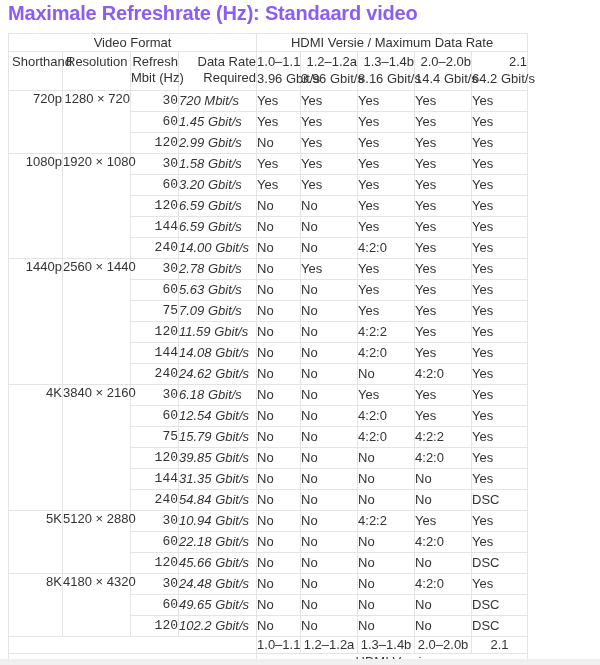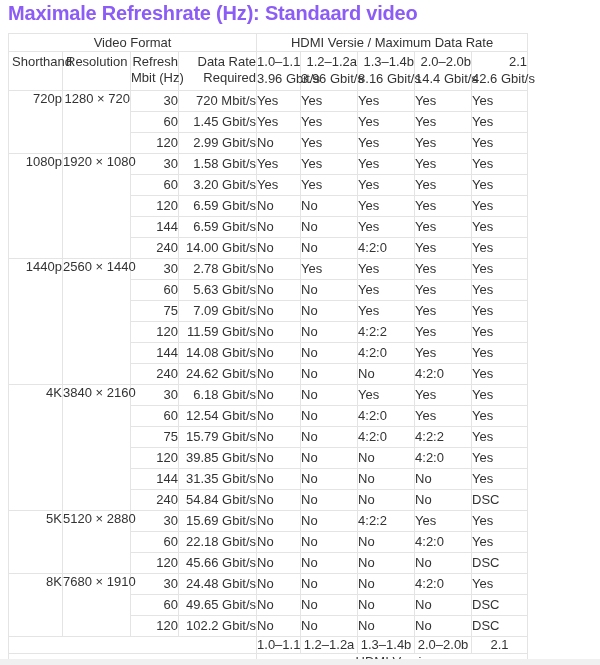--- a/index.html
+++ b/index.html
@@ -45,22 +45,22 @@
   th .hline { display: block; text-align: inherit; line-height: 16px; }
   th .ver-rate { line-height: 18px; }
   
   tbody td { height: 20px; vertical-align: middle; }
   td.cell-shorthand, td.cell-resolution {
     vertical-align: top;
     text-align: right;
     padding-left: 3px;
     line-height: 20px;
   }
-  td.cell-hz   { text-align: right; padding-right: 4px; }
-  td.cell-rate { text-align: right; padding-right: 2px; }
+  td.cell-hz   { text-align: right; padding-right: 4px; font-family: Liberation Mono, monospace; }
+  td.cell-rate { padding-right: 2px; font-style: italic; }
   td.cell-support { text-align: left; padding-left: 3px; }
   
   tfoot td { height: 14px; line-height: 14px; }
   td.foot-version { text-align: center; }
   td.foot-span { text-align: center; }
   .bottom-strip {
     position: absolute;
     left: 0; bottom: 0;
     width: 600px; height: 6px;
     background: #f0f0f0;
@@ -110,21 +110,21 @@
         <th>
           <span class="hline">1.3–1.4b</span>
           <span class="hline ver-rate">8.16 Gbit/s</span>
         </th>
         <th>
           <span class="hline">2.0–2.0b</span>
           <span class="hline ver-rate">14.4 Gbit/s</span>
         </th>
         <th>
           <span class="hline">2.1</span>
-          <span class="hline ver-rate">42.6 Gbit/s</span>
+          <span class="hline ver-rate">64.2 Gbit/s</span>
         </th>
       </tr>
     </thead>
   <tbody>
       <tr>
         <td class="cell-shorthand" rowspan="3">720p</td>
         <td class="cell-resolution" rowspan="3">1280 × 720</td>
         <td class="cell-hz">30</td>
         <td class="cell-rate">720 Mbit/s</td>
         <td class="cell-support">Yes</td>
@@ -307,21 +307,21 @@
         <td class="cell-support">No</td>
         <td class="cell-support">No</td>
         <td class="cell-support">No</td>
         <td class="cell-support">No</td>
         <td class="cell-support">DSC</td>
       </tr>
       <tr>
         <td class="cell-shorthand" rowspan="3">5K</td>
         <td class="cell-resolution" rowspan="3">5120 × 2880</td>
         <td class="cell-hz">30</td>
-        <td class="cell-rate">15.69 Gbit/s</td>
+        <td class="cell-rate">10.94 Gbit/s</td>
         <td class="cell-support">No</td>
         <td class="cell-support">No</td>
         <td class="cell-support">4:2:2</td>
         <td class="cell-support">Yes</td>
         <td class="cell-support">Yes</td>
       </tr>
       <tr>
         <td class="cell-hz">60</td>
         <td class="cell-rate">22.18 Gbit/s</td>
         <td class="cell-support">No</td>
@@ -334,21 +334,21 @@
         <td class="cell-hz">120</td>
         <td class="cell-rate">45.66 Gbit/s</td>
         <td class="cell-support">No</td>
         <td class="cell-support">No</td>
         <td class="cell-support">No</td>
         <td class="cell-support">No</td>
         <td class="cell-support">DSC</td>
       </tr>
       <tr>
         <td class="cell-shorthand" rowspan="3">8K</td>
-        <td class="cell-resolution" rowspan="3">7680 × 1910</td>
+        <td class="cell-resolution" rowspan="3">4180 × 4320</td>
         <td class="cell-hz">30</td>
         <td class="cell-rate">24.48 Gbit/s</td>
         <td class="cell-support">No</td>
         <td class="cell-support">No</td>
         <td class="cell-support">No</td>
         <td class="cell-support">4:2:0</td>
         <td class="cell-support">Yes</td>
       </tr>
       <tr>
         <td class="cell-hz">60</td>

